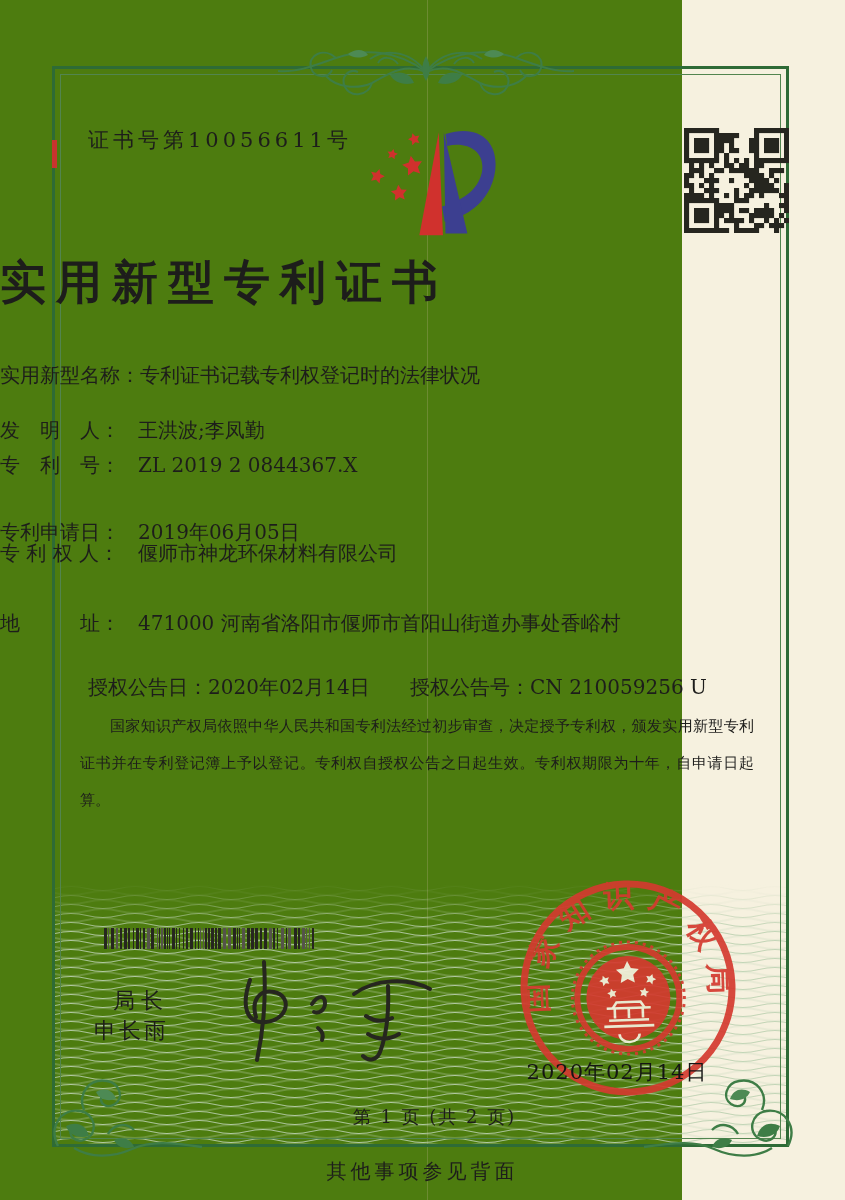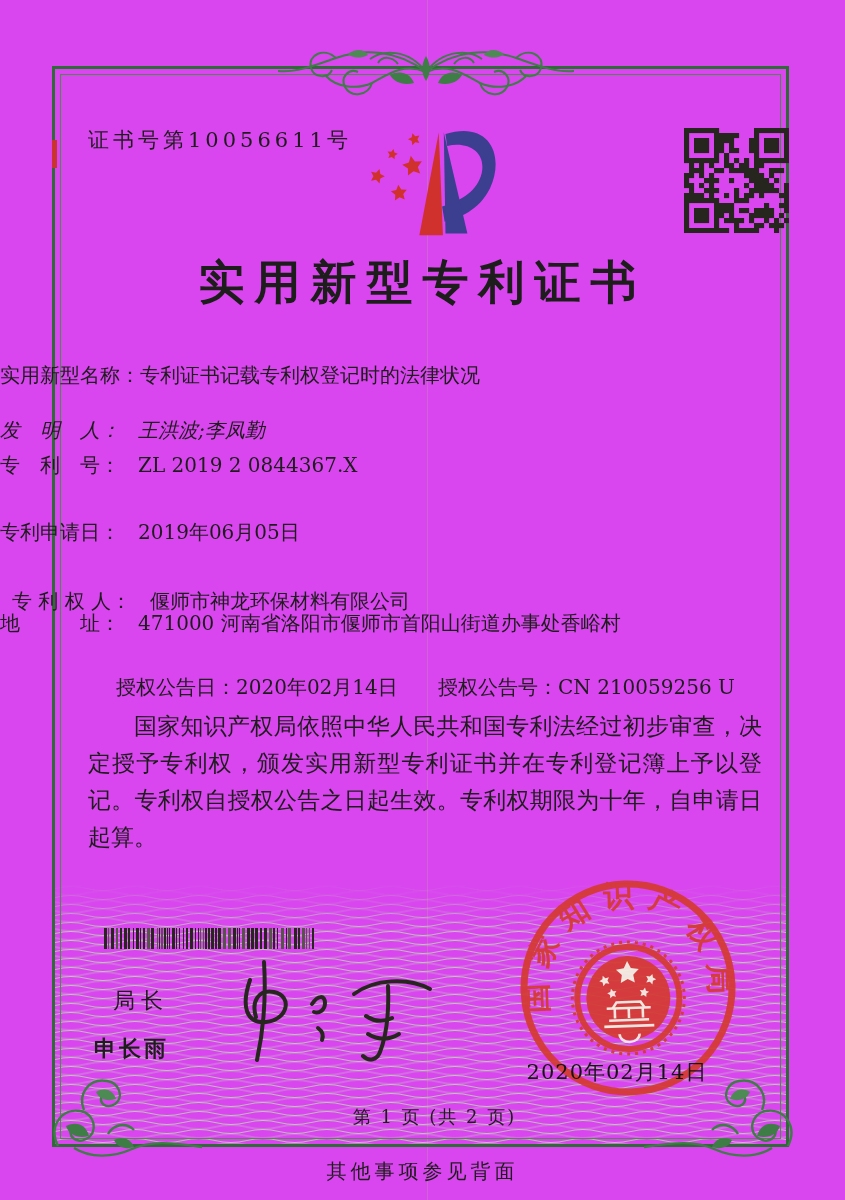--- a/index.html
+++ b/index.html
@@ -3,21 +3,21 @@
 <meta charset="utf-8">
 <style>
   html,body{margin:0;padding:0;}
   body{
     width:845px;height:1200px;
     background:#f6f1df;
     font-family:"DejaVu Serif","Liberation Serif",serif;
     color:#1d1d1b;
     overflow:hidden;
   }
-  .page{position:relative;width:845px;height:1200px;background:#d946ef;}
+  .page{position:relative;width:682px;height:1200px;background:#4d7c0f;}
   .fold-line{position:absolute;left:427px;top:0;width:1px;height:1200px;background:rgba(190,178,145,.28);}
   
   .border-outer{
     position:absolute;left:52px;top:66px;width:737px;height:1081px;
     border:3px solid #2e6b36;box-sizing:border-box;
   }
   .border-inner{
     position:absolute;left:60px;top:74px;width:721px;height:1065px;
     border:1px solid #52854f;box-sizing:border-box;
   }
@@ -27,39 +27,39 @@
   .orn-bl{left:44px;top:1072px;}
   .orn-br{left:644px;top:1072px;transform:scaleX(-1);}
   .cert-no{
     position:absolute;left:88px;top:126px;
     font-size:21px;letter-spacing:4px;
   }
   .logo{position:absolute;left:352px;top:124px;width:160px;height:118px;}
   .qr{position:absolute;left:684px;top:128px;width:105px;height:105px;}
   .title{
     position:absolute;left:0;top:252px;width:845px;
-    text-align:center;font-size:46px;font-weight:700;letter-spacing:10px;
+    text-align:left;font-size:46px;font-weight:700;letter-spacing:10px;
   }
   .field-row{position:absolute;left:0;font-size:20px;white-space:nowrap;}
   .field-label{display:inline-block;min-width:138px;}
-  .f0{top:362px;} .f1{top:417px;font-style:italic;} .f2{top:452px;} .f3{top:519px;} .f4{top:588px;margin-left:12px;} .f5{top:610px;}
-  .grant-row{position:absolute;left:88px;top:674px;width:700px;font-size:20px;white-space:nowrap;margin-left:28px;}
+  .f0{top:362px;} .f1{top:417px;} .f2{top:452px;} .f3{top:519px;} .f4{top:540px;} .f5{top:610px;}
+  .grant-row{position:absolute;left:88px;top:674px;width:700px;font-size:20px;white-space:nowrap;}
   .grant-no{position:absolute;left:322px;top:0;}
   .paragraphs{
-    position:absolute;left:88px;top:708px;width:674px;
-    font-size:23px;line-height:37px;text-align:justify;
+    position:absolute;left:80px;top:708px;width:674px;
+    font-size:15px;line-height:37px;text-align:justify;
   }
   .paragraphs p{margin:0;text-indent:2em;}
   
   .band{position:absolute;left:55px;top:884px;width:734px;height:261px;
     -webkit-mask-image:linear-gradient(to bottom,transparent,#000 45px);
     mask-image:linear-gradient(to bottom,transparent,#000 45px);}
   .barcode{position:absolute;left:104px;top:928px;width:214px;height:21px;}
   .signoff{position:absolute;left:94px;top:986px;font-size:22px;letter-spacing:6px;text-align:right;}
-  .signoff .name{margin-top:18px;letter-spacing:3px;font-weight:bold;}
+  .signoff .name{letter-spacing:3px;}
   .signature{position:absolute;left:214px;top:956px;width:232px;height:112px;}
   .seal{position:absolute;left:506px;top:866px;width:244px;height:244px;transform:rotate(-2deg);}
   .seal-date{
     position:absolute;left:512px;top:1058px;width:210px;
     font-size:21px;letter-spacing:1px;color:#141414;text-align:center;
   }
   .page-info{position:absolute;left:12px;top:1105px;width:845px;text-align:center;font-size:18px;letter-spacing:2px;}
   .back-note{position:absolute;left:0;top:1158px;width:845px;text-align:center;font-size:20px;letter-spacing:4px;}
 </style>
 </head>

